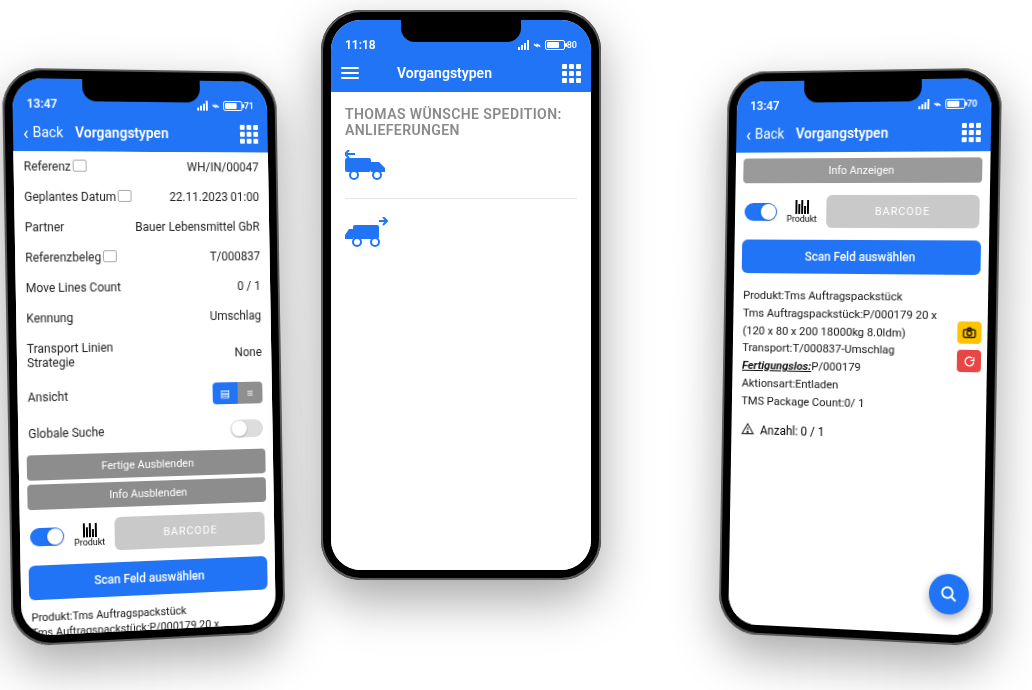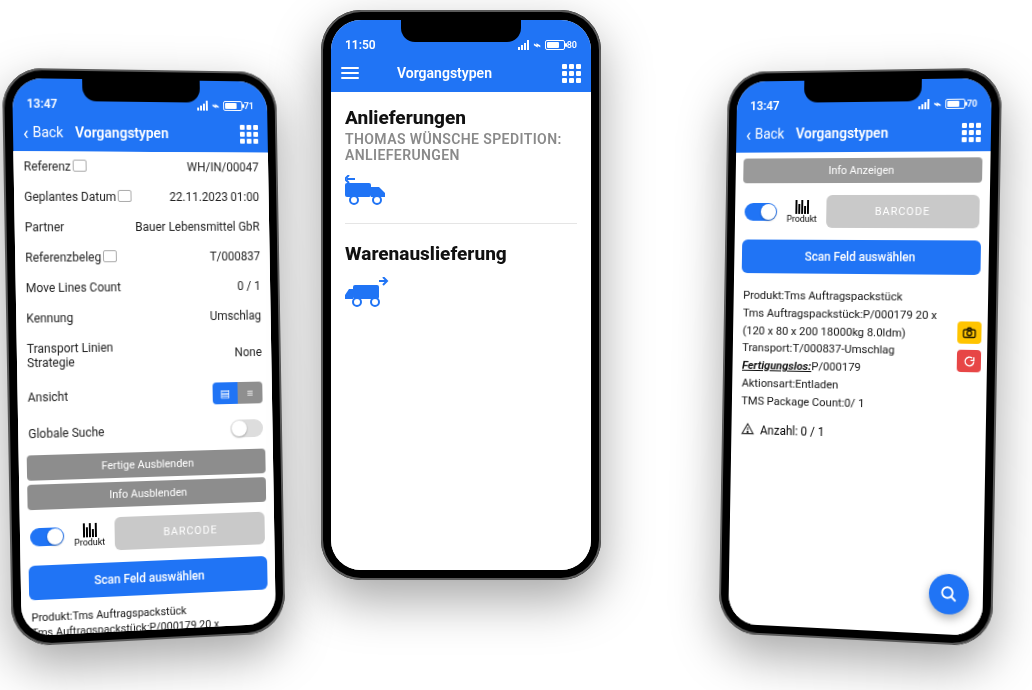--- a/index.html
+++ b/index.html
@@ -306,21 +306,21 @@
 
         </div>
       </div>
     </div>
   </div>
 
   <div class="phone mid">
     <div class="screen">
       <div class="notch"></div>
       <div class="statusbar">
-        <span>11:50</span>
+        <span>11:18</span>
         <span class="right">
           <span class="signal">
               <span></span>
               <span></span>
               <span></span>
               <span></span>
             </span>
           <span>⌁</span>
           <span class="battery">
             <span class="battery-shell">
@@ -350,36 +350,34 @@
               <span></span>
               <span></span>
               <span></span>
             </span>
         </div>
       </div>
 
       <div class="content">
 
         <div class="card">
-          <h2>Anlieferungen</h2>
           <div class="sub">THOMAS WÜNSCHE SPEDITION: ANLIEFERUNGEN</div>
           <div class="icon">
             <svg width="44" height="30" viewBox="0 0 44 30" fill="#2074f5">
                 <rect x="0" y="8" width="26" height="14" rx="2"></rect>
                 <path d="M26 12 h8 l6 6 v4 h-14z"></path>
                 <circle cx="9" cy="25" r="4" fill="#fff" stroke="#2074f5" stroke-width="2"></circle>
                 <circle cx="32" cy="25" r="4" fill="#fff" stroke="#2074f5" stroke-width="2"></circle>
                 <path d="M2 4 h8 M4 0 l-4 4 4 4" stroke="#2074f5" stroke-width="2" fill="none"></path>
               </svg>
           </div>
         </div>
 
 
         <div class="card" style="border-bottom:none">
-          <h2>Warenauslieferung</h2>
           <div class="icon">
             <svg width="44" height="30" viewBox="0 0 44 30" fill="#2074f5">
                 <rect x="8" y="8" width="26" height="14" rx="2"></rect>
                 <path d="M8 12 h-4 l-4 6 v4 h8z"></path>
                 <circle cx="12" cy="25" r="4" fill="#fff" stroke="#2074f5" stroke-width="2"></circle>
                 <circle cx="30" cy="25" r="4" fill="#fff" stroke="#2074f5" stroke-width="2"></circle>
                 <path d="M34 4 h8 M38 0 l4 4 -4 4" stroke="#2074f5" stroke-width="2" fill="none"></path>
               </svg>
           </div>
         </div>

